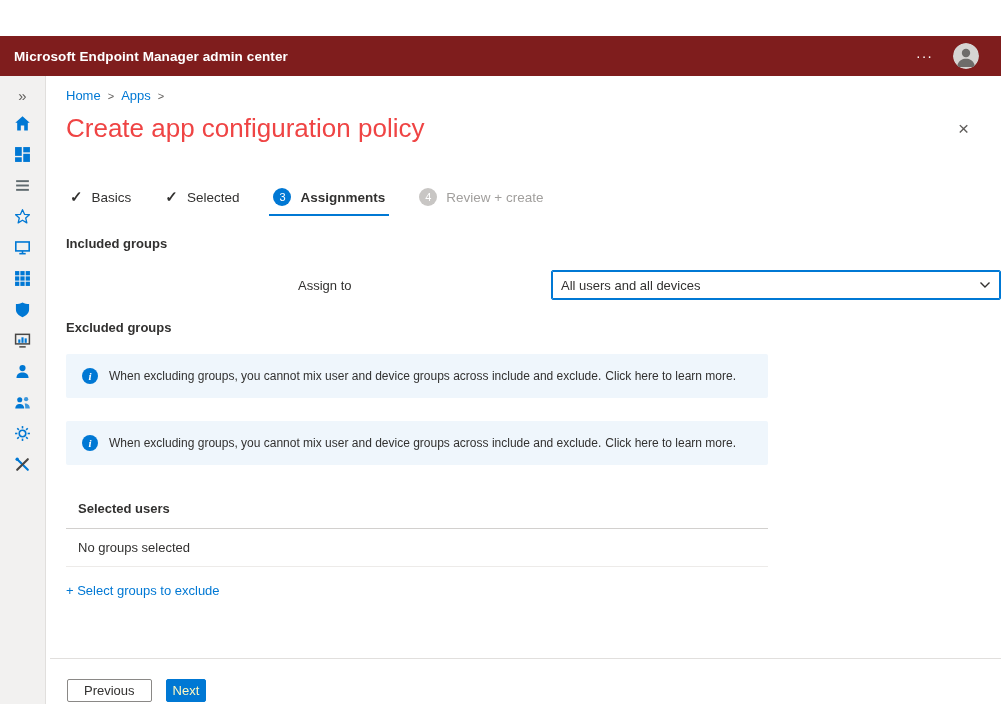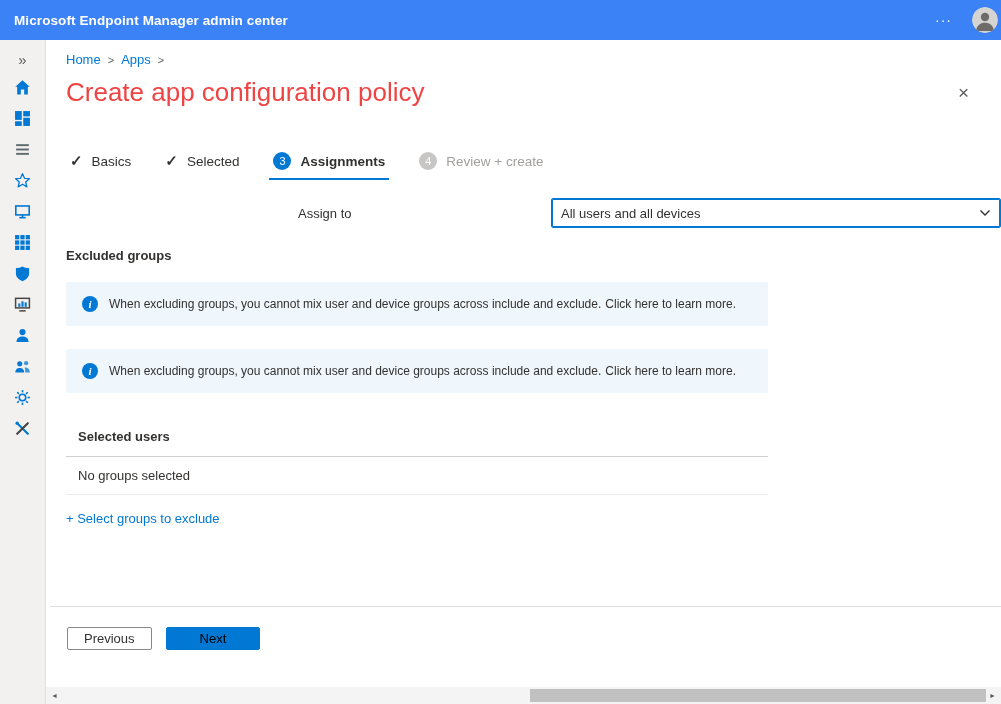--- a/index.html
+++ b/index.html
@@ -4,22 +4,22 @@
 <style>
   * { box-sizing: border-box; }
   html,body { margin:0; padding:0; }
   body {
     width:1001px; height:704px; overflow:hidden; position:relative;
     font-family:"Liberation Sans", sans-serif; background:#fff; color:#323130;
   }
 
   
   .topbar {
-    height:40px; background:#3b82f6; display:flex; align-items:center;
-    padding:0 3px 0 14px; color:#fff;
+    height:40px; background:#7f1d1d; display:flex; align-items:center;
+    padding:0 22px 0 14px; color:#fff;margin-top:36px;
   }
   .topbar-title { font-size:13.5px; font-weight:700; letter-spacing:.1px; }
   .topbar-right { margin-left:auto; display:flex; align-items:center; gap:14px; }
   .more-btn { color:#fff; font-size:14px; letter-spacing:1px; background:none; border:none; cursor:pointer; padding:4px 6px; }
   .avatar { width:26px; height:26px; border-radius:50%; overflow:hidden; cursor:pointer; }
 
   
   .app { display:flex; height:664px; }
   .sidebar {
     width:46px; background:#f2f1f0; border-right:1px solid #e1dfdd;
@@ -81,26 +81,26 @@
   }
   .banner-link { color:#323130; text-decoration:none; cursor:pointer; margin-left:4px; }
 
   .groups-table { width:702px; margin:32px 0 0 20px; font-size:13px; }
   .gt-header { font-weight:700; padding:4px 12px 12px 12px; border-bottom:1px solid #d2d0ce; }
   .gt-row { padding:11px 12px; border-bottom:1px solid #edebe9; color:#323130; }
   .exclude-link { display:inline-block; margin:16px 0 0 20px; font-size:13px; color:#0078d4; text-decoration:none; cursor:pointer; }
 
   
   .footer-bar {
-    position:absolute; left:4px; right:0; top:566px;
+    position:absolute; left:4px; right:0; top:582px;
     border-top:1px solid #e1dfdd; padding:20px 0 0 17px; display:flex; gap:14px;
   }
   .btn { font-family:inherit; font-size:13px; height:23px; border-radius:2px; cursor:pointer; padding:0 16px; }
   .btn-secondary { background:#fff; border:1px solid #8a8886; color:#323130; }
-  .btn-primary { background:#0078d4; border:1px solid #0078d4; color:#000000; padding:0 33px; }
+  .btn-primary { background:#0078d4; border:1px solid #0078d4; color:#fef9c3; padding:0 6px; }
 
   
   .hscroll { position:absolute; left:0; right:0; bottom:0; height:17px; background:#f4f4f4; }
   .scroll-arrow {
     position:absolute; top:0; width:17px; height:17px; display:flex; align-items:center; justify-content:center;
     font-size:7px; color:#5a5a5a; cursor:pointer;
   }
   .scroll-arrow.left { left:0; }
   .scroll-arrow.right { right:0; }
   .scroll-thumb { position:absolute; left:484px; width:456px; top:2px; height:13px; background:#c1c1c1; cursor:pointer; }
@@ -254,20 +254,21 @@
         <span class="tab-num num-active">3</span>
         <span class="tab-label">Assignments</span>
       </div>
       <div class="tab upcoming">
         <span class="tab-num num-upcoming">4</span>
         <span class="tab-label">Review + create</span>
       </div>
     </div>
 
     
+    <div class="section-heading">Included groups</div>
 
     <div class="form-row">
       <label>Assign to</label>
       <div class="dropdown">
         <span>All users and all devices</span>
         <svg width="12" height="8" viewBox="0 0 12 8">
           <polyline points="1.5,1.5 6,6 10.5,1.5" fill="none" stroke="#323130" stroke-width="1.4"></polyline>
         </svg>
       </div>
     </div>

